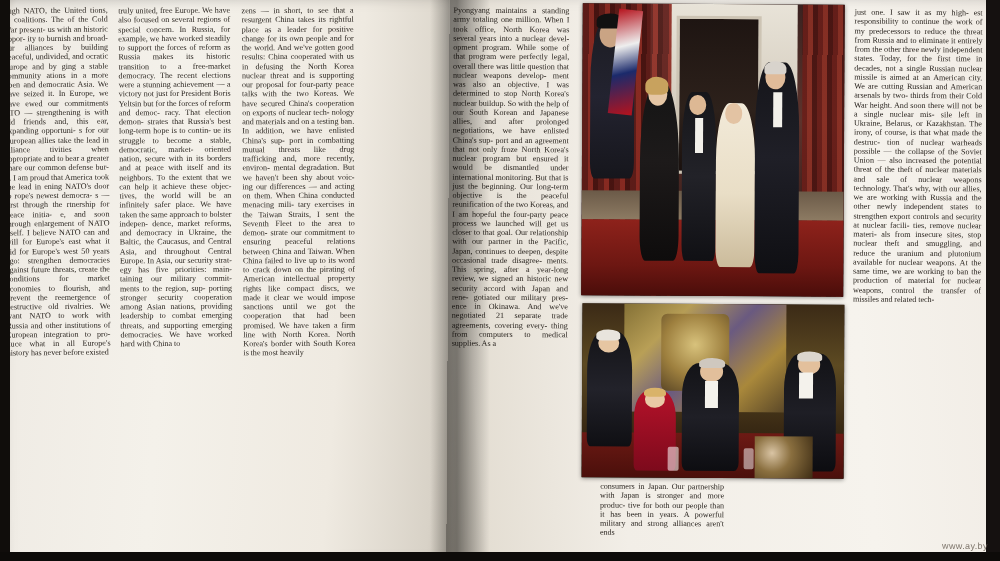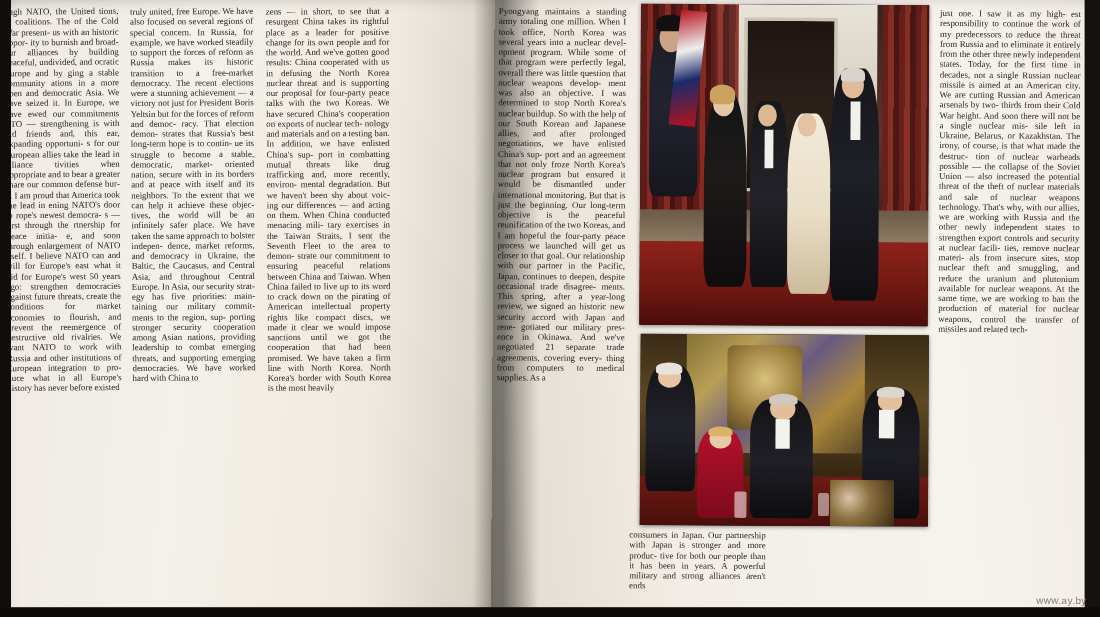--- a/index.html
+++ b/index.html
@@ -25,21 +25,21 @@
   #edge-right{right:0;top:0;width:14px;height:561px;background:#151110;}
 
   
   .col{position:absolute;font-size:8.1px;line-height:9.25px;color:#241f1a;
        text-align:justify;font-family:"Liberation Serif",serif;
        -webkit-hyphens:auto;hyphens:auto;word-spacing:-0.2px;}
   #c1{left:6px;top:6px;width:104px;height:548px;transform:rotate(-0.5deg);}
   #c2{left:120px;top:6px;width:112px;height:548px;transform:rotate(-0.4deg);}
   #c3{left:243px;top:6px;width:112px;height:548px;transform:rotate(-0.3deg);}
   #c4{left:452px;top:6px;width:116px;height:548px;transform:rotate(0.3deg);}
-  #c5a{left:572px;top:482px;width:124px;height:72px;transform:rotate(0.3deg);}
+  #c5a{left:600px;top:482px;width:124px;height:72px;transform:rotate(0.3deg);}
   #c5b{left:718px;top:482px;width:124px;height:72px;transform:rotate(0.3deg);}
   #c6{left:853px;top:8px;width:128px;height:548px;transform:rotate(0.35deg);}
 
   
   .photo{position:absolute;overflow:hidden;box-shadow:0 1px 4px rgba(0,0,0,.45);}
   #photo-top{left:582px;top:4px;width:262px;height:292px;transform:rotate(0.3deg);
      background:#2a1a18;}
   #photo-bottom{left:582px;top:304px;width:262px;height:174px;transform:rotate(0.3deg);
      background:#2b1d12;}
 

